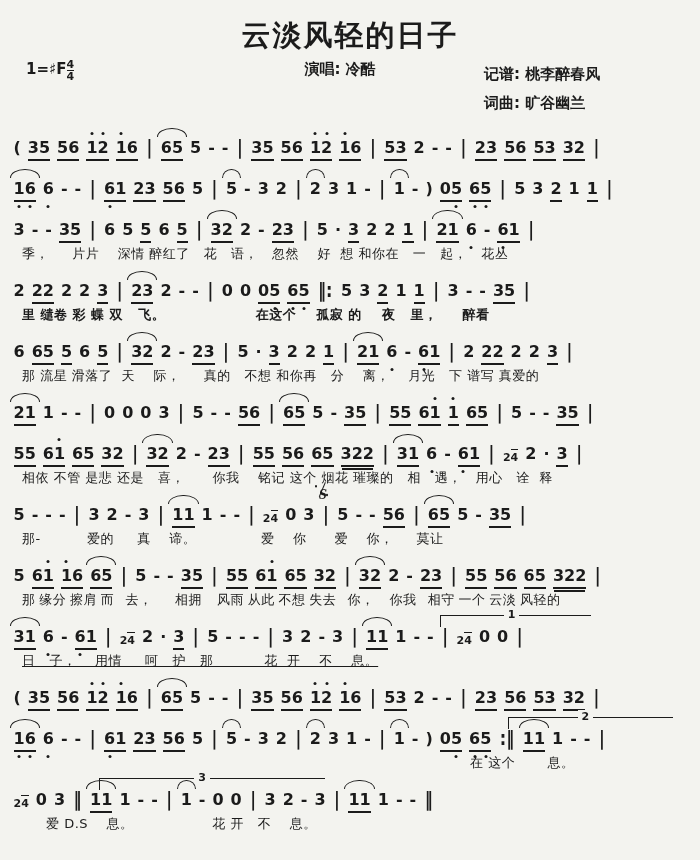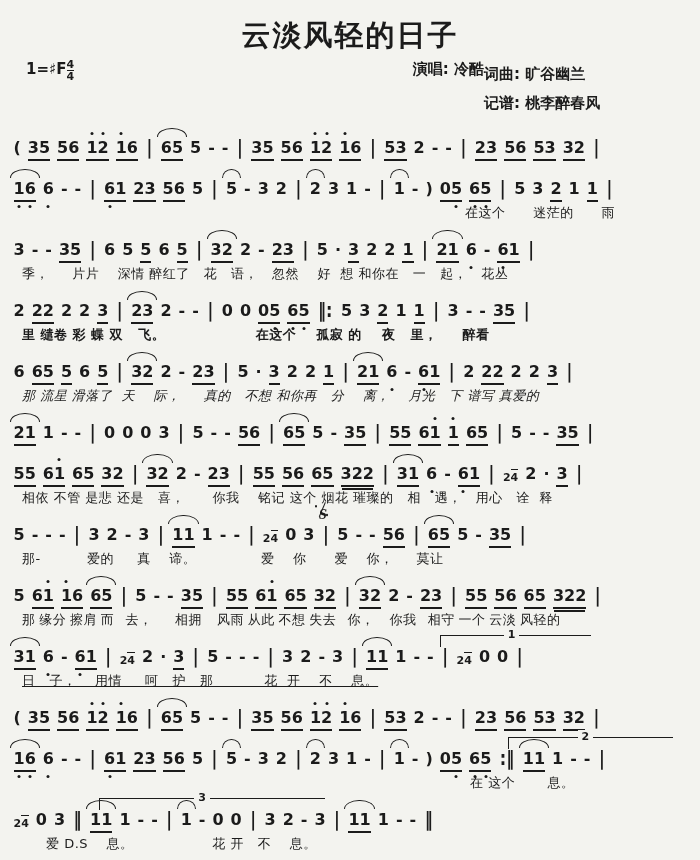--- a/index.html
+++ b/index.html
@@ -5,21 +5,21 @@
   html,body{margin:0;padding:0;}
   body{
     width:700px;height:860px;overflow:hidden;
     background:#f3f3ef;color:#1b1b1b;
     font-family:"DejaVu Sans","Liberation Sans",sans-serif;
   }
   .sheet{width:700px;height:860px;display:flex;flex-direction:column;box-sizing:border-box;padding:6px 0 23px;}
   h1{font-size:29px;letter-spacing:2px;text-align:center;margin:10px 0 4px;font-weight:bold;}
   .subhead{display:flex;align-items:flex-start;padding:0 26px;font-size:15px;font-weight:bold;}
   .keysig{width:170px;display:flex;align-items:flex-start;gap:0;}
-  .performer{flex:1;text-align:right;}
+  .performer{flex:1;text-align:center;}
   .credits{width:190px;line-height:1.95;text-align:left;}
   .frac{display:inline-flex;flex-direction:column;align-items:center;font-size:11px;line-height:10px;font-weight:bold;vertical-align:-3px;}
   .frac .den{border-top:1.2px solid currentColor;padding-top:0.5px;}
   
   .score{padding:6px 8px 0 10px;flex:1;}
   .score-line{position:relative;margin-bottom:5px;}
   .notes-row{white-space:nowrap;font-size:16px;font-weight:bold;padding-top:13px;line-height:20px;}
   .tok{display:inline-block;position:relative;margin:0 3.5px;}
   .tok.bar{margin:0 5px;transform:scaleY(1.25);font-weight:bold;}
   .tok.u1{border-bottom:2px solid currentColor;padding-bottom:1px;}
@@ -47,44 +47,43 @@
   <div class="subhead">
     <div class="keysig">
       <span>1=♯F</span>
       <span class="frac">
           <b>4</b>
           <b class="den">4</b>
         </span>
     </div>
     <div class="performer">演唱: 冷酷</div>
     <div class="credits">
+      <div>记谱: 桃李醉春风</div>
       <div>词曲: 旷谷幽兰</div>
-      <div>记谱: 桃李醉春风</div>
     </div>
   </div>
 
   <div class="score">
       <div class="score-line">
         <div class="notes-row"><span class="tok"><span class="ch">(</span></span><span class="tok u1"><span class="ch">3</span><span class="ch">5</span></span><span class="tok u1"><span class="ch">5</span><span class="ch">6</span></span><span class="tok u1"><span class="ch">1<i class="dA"></i></span><span class="ch">2<i class="dA"></i></span></span><span class="tok u1"><span class="ch">1<i class="dA"></i></span><span class="ch">6</span></span><span class="tok bar">|</span><span class="tok u1 arc"><span class="ch">6</span><span class="ch">5</span></span><span class="tok"><span class="ch">5</span></span><span class="tok"><span class="ch">-</span></span><span class="tok"><span class="ch">-</span></span><span class="tok bar">|</span><span class="tok u1"><span class="ch">3</span><span class="ch">5</span></span><span class="tok u1"><span class="ch">5</span><span class="ch">6</span></span><span class="tok u1"><span class="ch">1<i class="dA"></i></span><span class="ch">2<i class="dA"></i></span></span><span class="tok u1"><span class="ch">1<i class="dA"></i></span><span class="ch">6</span></span><span class="tok bar">|</span><span class="tok u1"><span class="ch">5</span><span class="ch">3</span></span><span class="tok"><span class="ch">2</span></span><span class="tok"><span class="ch">-</span></span><span class="tok"><span class="ch">-</span></span><span class="tok bar">|</span><span class="tok u1"><span class="ch">2</span><span class="ch">3</span></span><span class="tok u1"><span class="ch">5</span><span class="ch">6</span></span><span class="tok u1"><span class="ch">5</span><span class="ch">3</span></span><span class="tok u1"><span class="ch">3</span><span class="ch">2</span></span><span class="tok bar">|</span></div>
       </div>
       <div class="score-line">
         <div class="notes-row"><span class="tok u1 arc"><span class="ch">1<i class="dB"></i></span><span class="ch">6<i class="dB"></i></span></span><span class="tok"><span class="ch">6<i class="dB"></i></span></span><span class="tok"><span class="ch">-</span></span><span class="tok"><span class="ch">-</span></span><span class="tok bar">|</span><span class="tok u1"><span class="ch">6<i class="dB"></i></span><span class="ch">1</span></span><span class="tok u1"><span class="ch">2</span><span class="ch">3</span></span><span class="tok u1"><span class="ch">5</span><span class="ch">6</span></span><span class="tok"><span class="ch">5</span></span><span class="tok bar">|</span><span class="tok arc"><span class="ch">5</span></span><span class="tok"><span class="ch">-</span></span><span class="tok"><span class="ch">3</span></span><span class="tok"><span class="ch">2</span></span><span class="tok bar">|</span><span class="tok arc"><span class="ch">2</span></span><span class="tok"><span class="ch">3</span></span><span class="tok"><span class="ch">1</span></span><span class="tok"><span class="ch">-</span></span><span class="tok bar">|</span><span class="tok arc"><span class="ch">1</span></span><span class="tok"><span class="ch">-</span></span><span class="tok"><span class="ch">)</span></span><span class="tok u1"><span class="ch">0</span><span class="ch">5<i class="dB"></i></span></span><span class="tok u1"><span class="ch">6<i class="dB"></i></span><span class="ch">5<i class="dB"></i></span></span><span class="tok bar">|</span><span class="tok"><span class="ch">5</span></span><span class="tok"><span class="ch">3</span></span><span class="tok u1"><span class="ch">2</span></span><span class="tok"><span class="ch">1</span></span><span class="tok u1"><span class="ch">1</span></span><span class="tok bar">|</span></div>
-        <div class="lyrics-row" style="padding-left: 455px;">在这个      迷茫的      雨</div>
       </div>
       <div class="score-line">
         <div class="notes-row"><span class="tok"><span class="ch">3</span></span><span class="tok"><span class="ch">-</span></span><span class="tok"><span class="ch">-</span></span><span class="tok u1"><span class="ch">3</span><span class="ch">5</span></span><span class="tok bar">|</span><span class="tok"><span class="ch">6</span></span><span class="tok"><span class="ch">5</span></span><span class="tok u1"><span class="ch">5</span></span><span class="tok"><span class="ch">6</span></span><span class="tok u1"><span class="ch">5</span></span><span class="tok bar">|</span><span class="tok u1 arc"><span class="ch">3</span><span class="ch">2</span></span><span class="tok"><span class="ch">2</span></span><span class="tok"><span class="ch">-</span></span><span class="tok u1"><span class="ch">2</span><span class="ch">3</span></span><span class="tok bar">|</span><span class="tok"><span class="ch">5</span></span><span class="tok"><span class="ch">·</span></span><span class="tok u1"><span class="ch">3</span></span><span class="tok"><span class="ch">2</span></span><span class="tok"><span class="ch">2</span></span><span class="tok u1"><span class="ch">1</span></span><span class="tok bar">|</span><span class="tok u1 arc"><span class="ch">2</span><span class="ch">1</span></span><span class="tok"><span class="ch">6<i class="dB"></i></span></span><span class="tok"><span class="ch">-</span></span><span class="tok u1"><span class="ch">6<i class="dB"></i></span><span class="ch">1</span></span><span class="tok bar">|</span></div>
         <div class="lyrics-row" style="padding-left: 12px;">季，     片片    深情 醉红了   花   语，   忽然    好  想 和你在   一   起，   花丛</div>
       </div>
       <div class="score-line">
         <div class="notes-row"><span class="tok"><span class="ch">2</span></span><span class="tok u1"><span class="ch">2</span><span class="ch">2</span></span><span class="tok"><span class="ch">2</span></span><span class="tok"><span class="ch">2</span></span><span class="tok u1"><span class="ch">3</span></span><span class="tok bar">|</span><span class="tok u1 arc"><span class="ch">2</span><span class="ch">3</span></span><span class="tok"><span class="ch">2</span></span><span class="tok"><span class="ch">-</span></span><span class="tok"><span class="ch">-</span></span><span class="tok bar">|</span><span class="tok"><span class="ch">0</span></span><span class="tok"><span class="ch">0</span></span><span class="tok u1"><span class="ch">0</span><span class="ch">5<i class="dB"></i></span></span><span class="tok u1"><span class="ch">6<i class="dB"></i></span><span class="ch">5<i class="dB"></i></span></span><span class="tok bar">‖:</span><span class="tok"><span class="ch">5</span></span><span class="tok"><span class="ch">3</span></span><span class="tok u1"><span class="ch">2</span></span><span class="tok"><span class="ch">1</span></span><span class="tok u1"><span class="ch">1</span></span><span class="tok bar">|</span><span class="tok"><span class="ch">3</span></span><span class="tok"><span class="ch">-</span></span><span class="tok"><span class="ch">-</span></span><span class="tok u1"><span class="ch">3</span><span class="ch">5</span></span><span class="tok bar">|</span></div>
         <div class="lyrics-row" style="padding-left: 12px; font-weight: bold;">里 缱卷 彩 蝶 双   飞。                  在这个    孤寂 的    夜   里，     醉看</div>
       </div>
       <div class="score-line">
         <div class="notes-row"><span class="tok"><span class="ch">6</span></span><span class="tok u1"><span class="ch">6</span><span class="ch">5</span></span><span class="tok u1"><span class="ch">5</span></span><span class="tok"><span class="ch">6</span></span><span class="tok u1"><span class="ch">5</span></span><span class="tok bar">|</span><span class="tok u1 arc"><span class="ch">3</span><span class="ch">2</span></span><span class="tok"><span class="ch">2</span></span><span class="tok"><span class="ch">-</span></span><span class="tok u1"><span class="ch">2</span><span class="ch">3</span></span><span class="tok bar">|</span><span class="tok"><span class="ch">5</span></span><span class="tok"><span class="ch">·</span></span><span class="tok u1"><span class="ch">3</span></span><span class="tok"><span class="ch">2</span></span><span class="tok"><span class="ch">2</span></span><span class="tok u1"><span class="ch">1</span></span><span class="tok bar">|</span><span class="tok u1 arc"><span class="ch">2</span><span class="ch">1</span></span><span class="tok"><span class="ch">6<i class="dB"></i></span></span><span class="tok"><span class="ch">-</span></span><span class="tok u1"><span class="ch">6<i class="dB"></i></span><span class="ch">1</span></span><span class="tok bar">|</span><span class="tok"><span class="ch">2</span></span><span class="tok u1"><span class="ch">2</span><span class="ch">2</span></span><span class="tok"><span class="ch">2</span></span><span class="tok"><span class="ch">2</span></span><span class="tok u1"><span class="ch">3</span></span><span class="tok bar">|</span></div>
-        <div class="lyrics-row" style="padding-left: 12px; font-style: italic;">那 流星 滑落了  天    际，     真的   不想 和你再   分    离，    月光   下 谱写 真爱的</div>
+        <div class="lyrics-row" style="padding-left: 12px;">那 流星 滑落了  天    际，     真的   不想 和你再   分    离，    月光   下 谱写 真爱的</div>
       </div>
       <div class="score-line">
         <div class="notes-row"><span class="tok u1 arc"><span class="ch">2</span><span class="ch">1</span></span><span class="tok"><span class="ch">1</span></span><span class="tok"><span class="ch">-</span></span><span class="tok"><span class="ch">-</span></span><span class="tok bar">|</span><span class="tok"><span class="ch">0</span></span><span class="tok"><span class="ch">0</span></span><span class="tok"><span class="ch">0</span></span><span class="tok"><span class="ch">3</span></span><span class="tok bar">|</span><span class="tok"><span class="ch">5</span></span><span class="tok"><span class="ch">-</span></span><span class="tok"><span class="ch">-</span></span><span class="tok u1"><span class="ch">5</span><span class="ch">6</span></span><span class="tok bar">|</span><span class="tok u1 arc"><span class="ch">6</span><span class="ch">5</span></span><span class="tok"><span class="ch">5</span></span><span class="tok"><span class="ch">-</span></span><span class="tok u1"><span class="ch">3</span><span class="ch">5</span></span><span class="tok bar">|</span><span class="tok u1"><span class="ch">5</span><span class="ch">5</span></span><span class="tok u1"><span class="ch">6</span><span class="ch">1<i class="dA"></i></span></span><span class="tok u1"><span class="ch">1<i class="dA"></i></span></span><span class="tok u1"><span class="ch">6</span><span class="ch">5</span></span><span class="tok bar">|</span><span class="tok"><span class="ch">5</span></span><span class="tok"><span class="ch">-</span></span><span class="tok"><span class="ch">-</span></span><span class="tok u1"><span class="ch">3</span><span class="ch">5</span></span><span class="tok bar">|</span></div>
       </div>
       <div class="score-line">
         <div class="notes-row"><span class="tok u1"><span class="ch">5</span><span class="ch">5</span></span><span class="tok u1"><span class="ch">6</span><span class="ch">1<i class="dA"></i></span></span><span class="tok u1"><span class="ch">6</span><span class="ch">5</span></span><span class="tok u1"><span class="ch">3</span><span class="ch">2</span></span><span class="tok bar">|</span><span class="tok u1 arc"><span class="ch">3</span><span class="ch">2</span></span><span class="tok"><span class="ch">2</span></span><span class="tok"><span class="ch">-</span></span><span class="tok u1"><span class="ch">2</span><span class="ch">3</span></span><span class="tok bar">|</span><span class="tok u1"><span class="ch">5</span><span class="ch">5</span></span><span class="tok u1"><span class="ch">5</span><span class="ch">6</span></span><span class="tok u1"><span class="ch">6</span><span class="ch">5</span></span><span class="tok u2"><span class="ch">3</span><span class="ch">2</span><span class="ch">2</span></span><span class="tok bar">|</span><span class="tok u1 arc"><span class="ch">3</span><span class="ch">1</span></span><span class="tok"><span class="ch">6<i class="dB"></i></span></span><span class="tok"><span class="ch">-</span></span><span class="tok u1"><span class="ch">6<i class="dB"></i></span><span class="ch">1</span></span><span class="tok bar">|</span><span class="tok frac ts"><b>2</b><b class="den">4</b></span><span class="tok"><span class="ch">2</span></span><span class="tok"><span class="ch">·</span></span><span class="tok u1"><span class="ch">3</span></span><span class="tok bar">|</span></div>
         <div class="lyrics-row" style="padding-left: 12px;">相依 不管 是悲 还是   喜，      你我    铭记 这个 烟花 璀璨的   相   遇，   用心   诠  释</div>
       </div>
       <div class="score-line">
         <div class="notes-row"><span class="tok"><span class="ch">5</span></span><span class="tok"><span class="ch">-</span></span><span class="tok"><span class="ch">-</span></span><span class="tok"><span class="ch">-</span></span><span class="tok bar">|</span><span class="tok"><span class="ch">3</span></span><span class="tok"><span class="ch">2</span></span><span class="tok"><span class="ch">-</span></span><span class="tok"><span class="ch">3</span></span><span class="tok bar">|</span><span class="tok u1 arc"><span class="ch">1</span><span class="ch">1</span></span><span class="tok"><span class="ch">1</span></span><span class="tok"><span class="ch">-</span></span><span class="tok"><span class="ch">-</span></span><span class="tok bar">|</span><span class="tok frac ts"><b>2</b><b class="den">4</b></span><span class="tok"><span class="ch">0</span></span><span class="tok"><span class="ch">3</span></span><span class="tok bar">|<i class="segno">S</i></span><span class="tok"><span class="ch">5</span></span><span class="tok"><span class="ch">-</span></span><span class="tok"><span class="ch">-</span></span><span class="tok u1"><span class="ch">5</span><span class="ch">6</span></span><span class="tok bar">|</span><span class="tok u1 arc"><span class="ch">6</span><span class="ch">5</span></span><span class="tok"><span class="ch">5</span></span><span class="tok"><span class="ch">-</span></span><span class="tok u1"><span class="ch">3</span><span class="ch">5</span></span><span class="tok bar">|</span></div>

